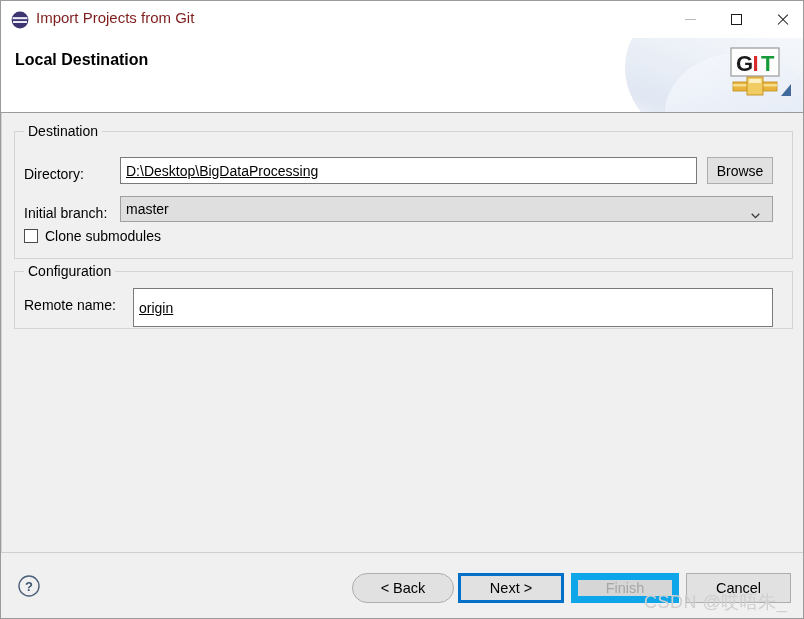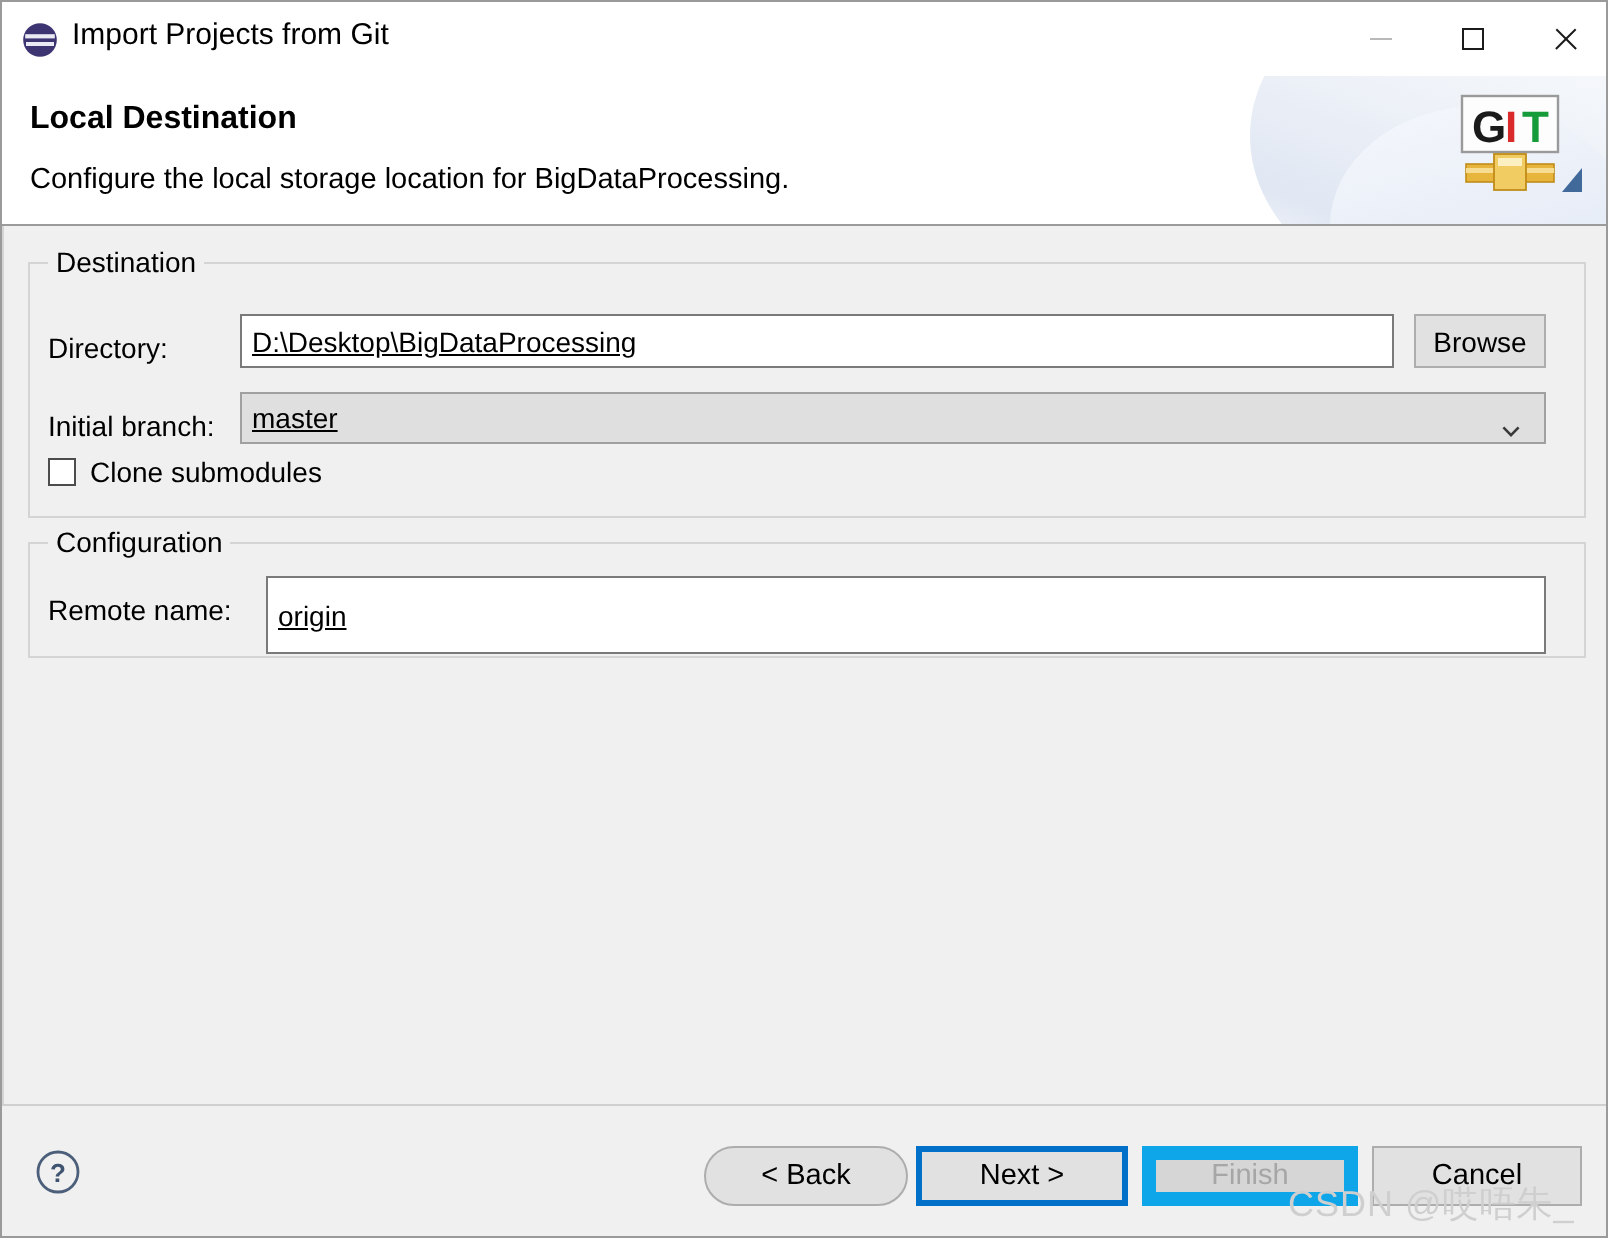--- a/index.html
+++ b/index.html
@@ -38,21 +38,21 @@
   }
   .win-icon {
     position: absolute;
     left: 10px; top: 10px;
     width: 18px; height: 18px;
   }
   .title-text {
     position: absolute;
     left: 35px; top: 8px;
     font-size: 15px;
-    color: #000000;
+    color: #7f1d1d;
     white-space: nowrap;
     font-family: "Liberation Sans", sans-serif;
   }
   .win-btns {
     position: absolute;
     right: 0; top: 0;
     height: 37px;
     display: flex;
   }
   .win-btn {
@@ -331,21 +331,20 @@
         <span class="glyph-close"></span>
       </button>
     </div>
   </div>
 
   <div class="header">
     <div class="banner-swoosh"></div>
     <div class="banner-swoosh2"></div>
 
     <div class="header-title">Local Destination</div>
-    <div class="header-desc">Configure the local storage location for BigDataProcessing.</div>
 
     <span class="git-logo">
       <svg width="70" height="62" viewBox="0 0 70 62">
 
         <rect x="8" y="2" width="48" height="28" fill="#fdfdfd" stroke="#9a9a9a" stroke-width="1.2"></rect>
         <text x="13" y="25" font-family="Liberation Sans, sans-serif" font-size="22" font-weight="bold" fill="#1a1a1a">G</text>
         <text x="29.5" y="25" font-family="Liberation Sans, sans-serif" font-size="22" font-weight="bold" fill="#d92b2b">I</text>
         <text x="38" y="25" font-family="Liberation Sans, sans-serif" font-size="22" font-weight="bold" fill="#169b3b">T</text>
 
         <rect x="10" y="36" width="44" height="9" fill="#e8b53c" stroke="#c08c18" stroke-width="0.8"></rect>
@@ -364,21 +363,21 @@
       <span class="group-label">Destination</span>
 
       <span class="field-label" style="left:9px; top:34px;">Directory:</span>
 
       <input class="text-input" type="text" style="left: 105px; top: 25px; width: 577px; height: 27px;" value="D:\Desktop\BigDataProcessing">
 
       <button class="btn" style="left:692px; top:25px; width:66px; height:27px;">Browse</button>
 
       <span class="field-label" style="left:9px; top:73px;">Initial branch:</span>
 
-      <div class="combo" style="left:105px; top:64px; width:653px; height:26px;text-decoration:underline;">
+      <div class="combo" style="left:105px; top:64px; width:653px; height:26px;">
         <span>master</span>
         <span class="combo-arrow">
           <svg width="9" height="6" viewBox="0 0 9 6">
             <path d="M0.7 0.7 L4.5 4.6 L8.3 0.7" fill="none" stroke="#3a3a3a" stroke-width="1.3"></path>
           </svg>
         </span>
       </div>
 
       <div class="checkrow" style="left:9px; top:96px;">
         <span class="checkbox"></span>

